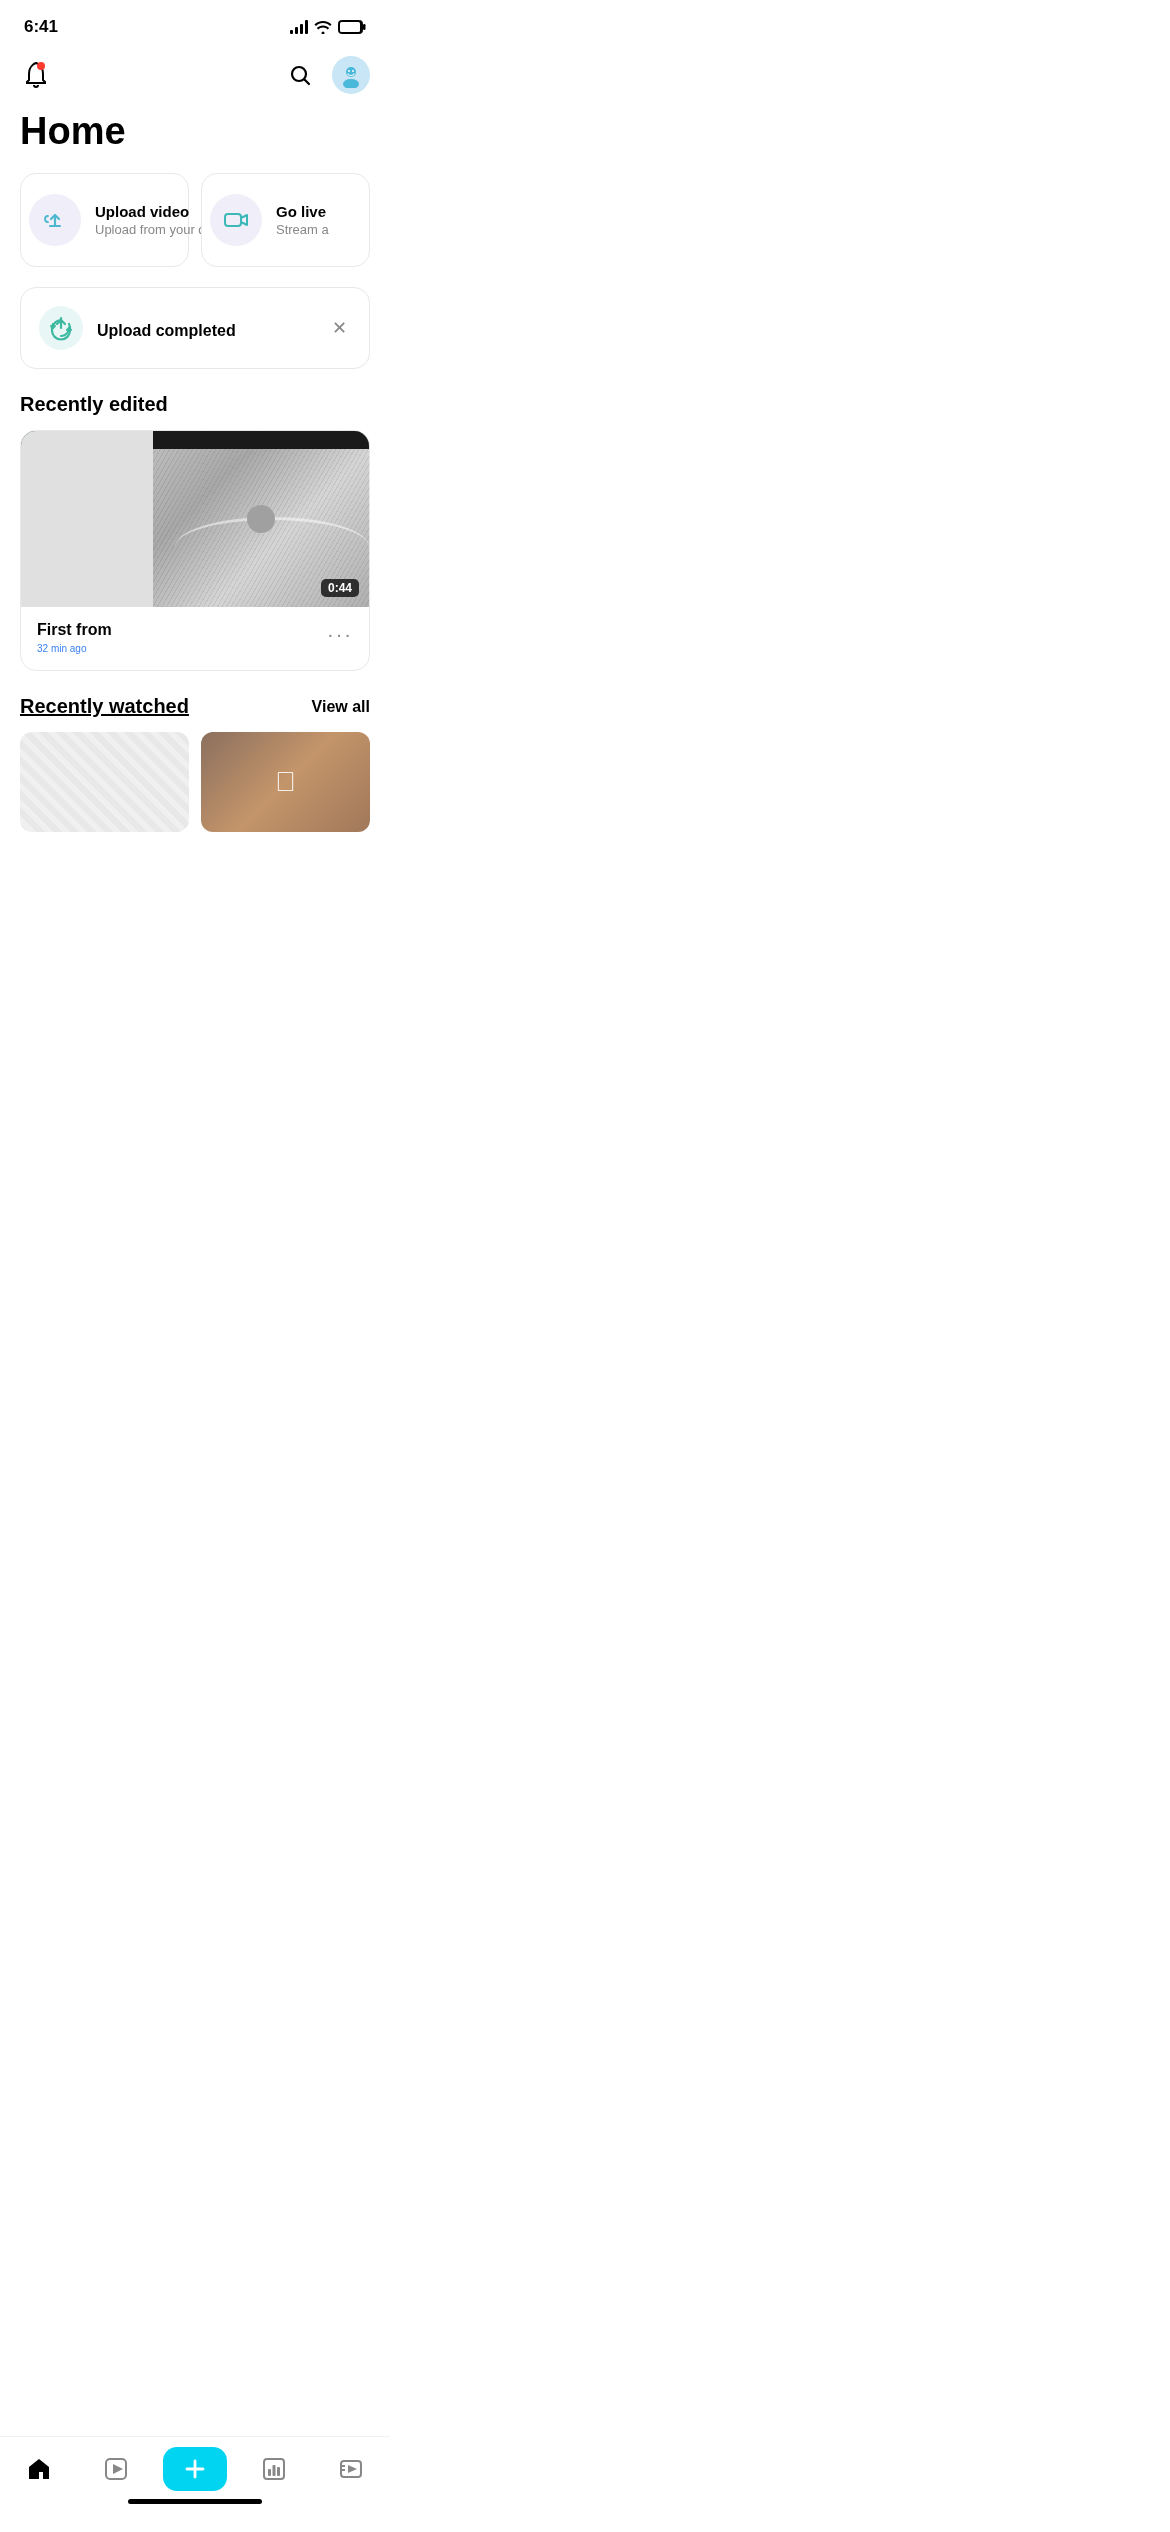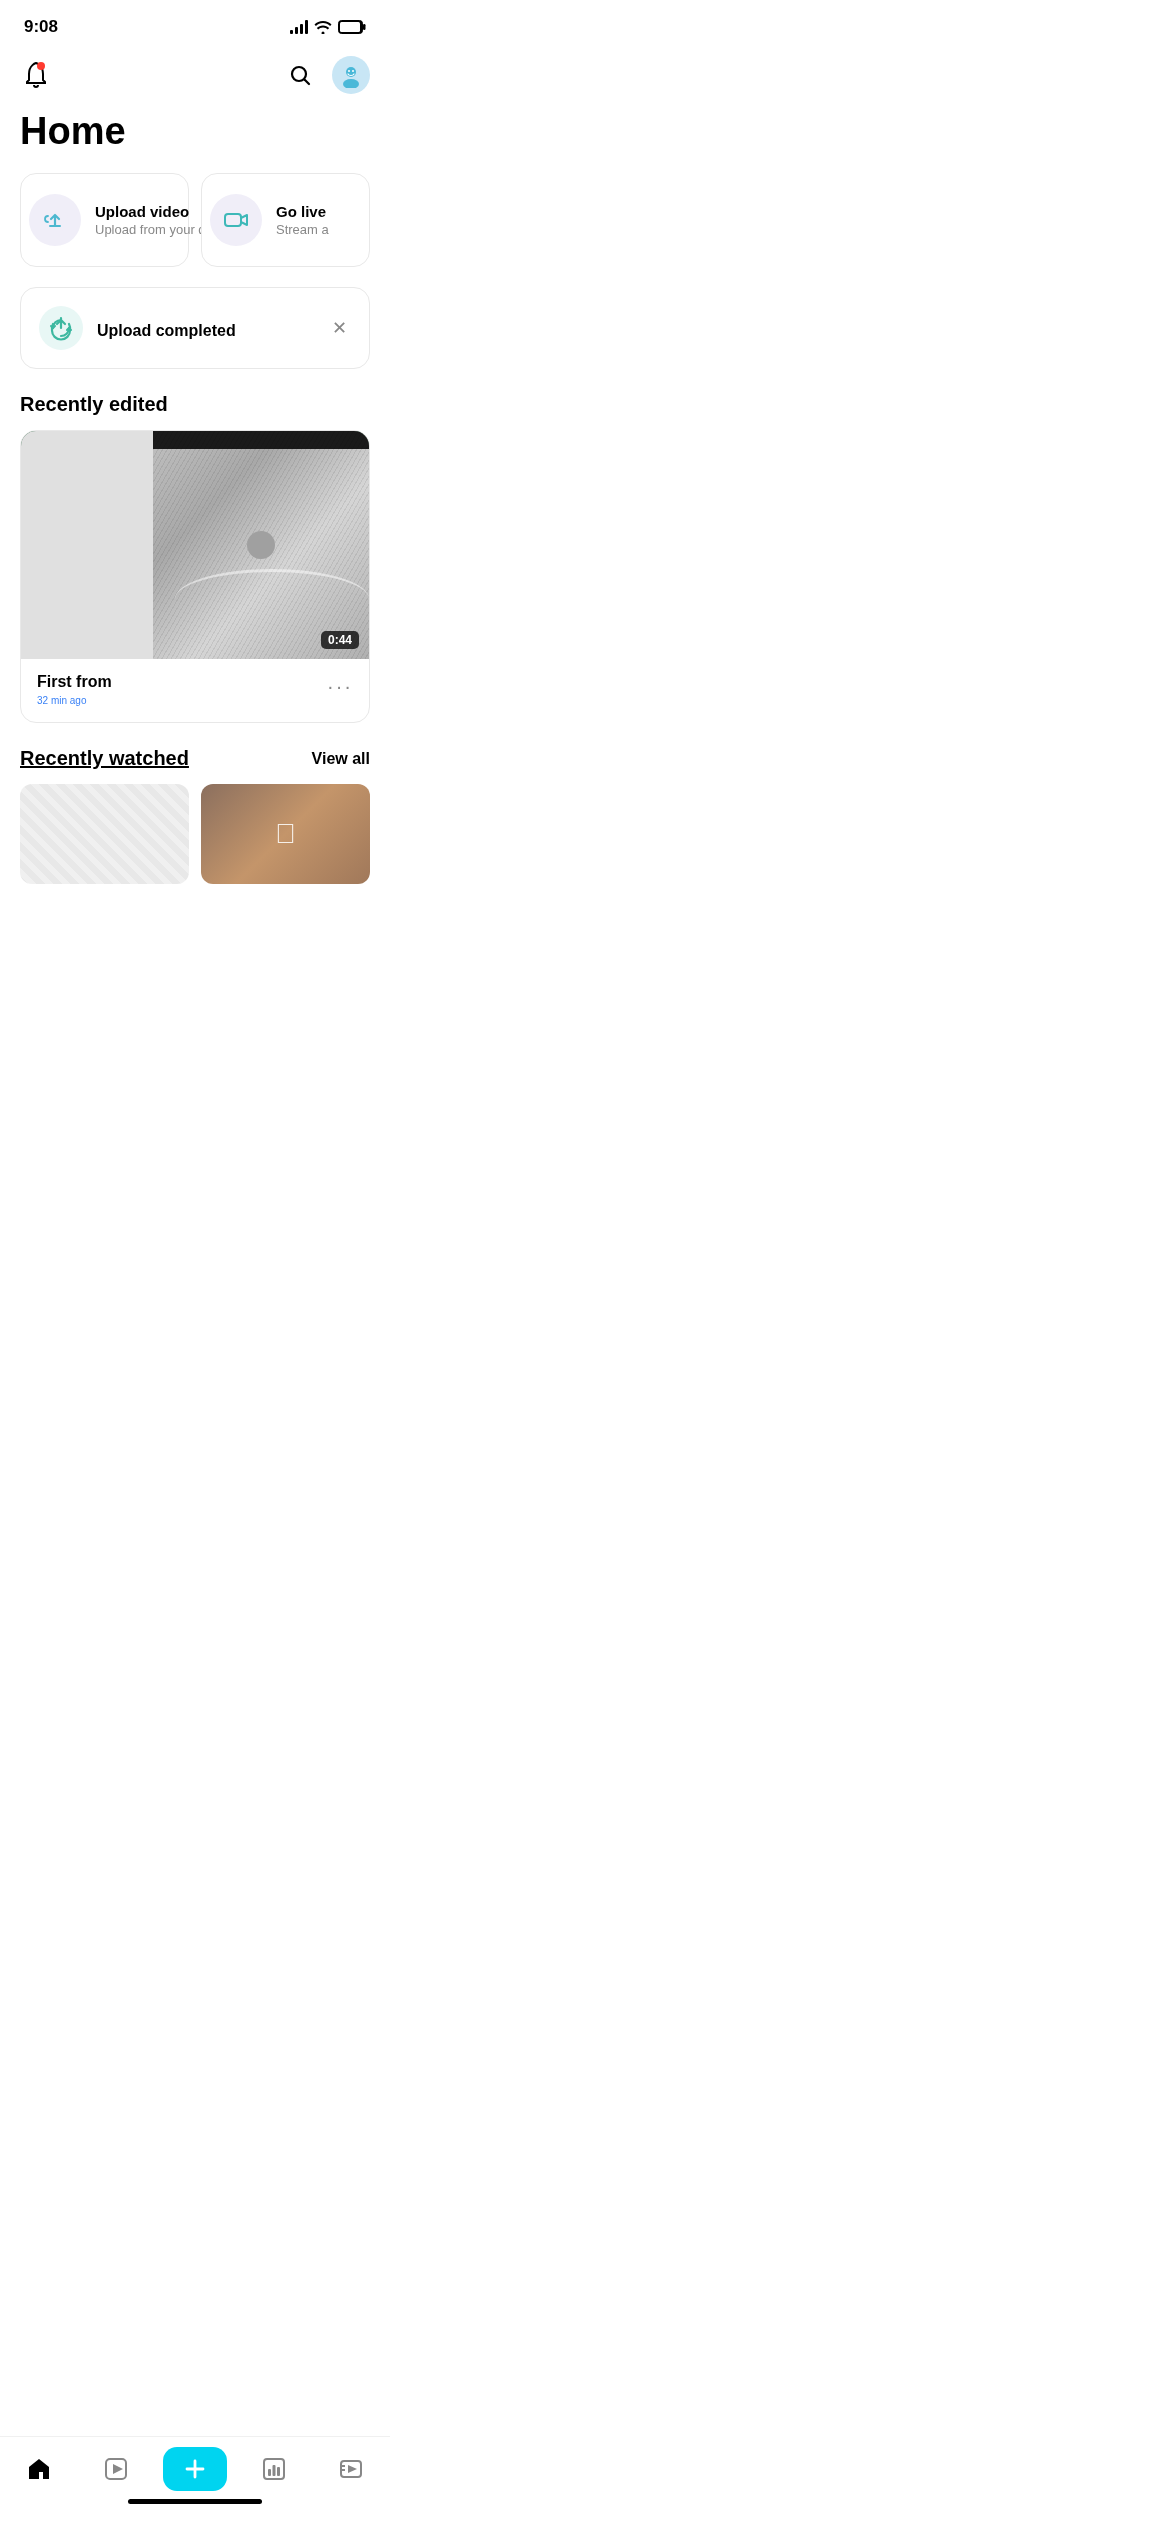--- a/index.html
+++ b/index.html
@@ -182,21 +182,21 @@
     
     .video-card {
       margin: 0 20px;
       border: 1.5px solid #e8e8e8;
       border-radius: 16px;
       overflow: hidden;
       background: #fff;
     }
     .video-thumbnail {
       width: 100%;
-      height: 228px;
+      height: 176px;
       background: #14532d;
       position: relative;
       display: flex;
       overflow: hidden;
     }
     .thumb-left {
       width: 38%;
       background: #e0e0e0;
     }
     .thumb-right {
@@ -364,21 +364,21 @@
       height: 5px;
       background: #000;
       border-radius: 3px;
       margin: 8px auto 0;
     }
   </style>
 </head>
 <body>
 
 <div class="status-bar">
-  <span class="status-time">9:08</span>
+  <span class="status-time">6:41</span>
   <div class="status-icons">
     <div class="signal-bars">
       <div class="signal-bar" style="height:4px"></div>
       <div class="signal-bar" style="height:7px"></div>
       <div class="signal-bar" style="height:10px"></div>
       <div class="signal-bar" style="height:14px"></div>
     </div>
     <svg width="18" height="14" viewBox="0 0 18 14" fill="none">
       <path d="M9 11.5a1.5 1.5 0 110 3 1.5 1.5 0 010-3z" fill="#000"></path>
       <path d="M9 7.5C10.9 7.5 12.6 8.3 13.8 9.5l1.4-1.4C13.6 6.5 11.4 5.5 9 5.5s-4.6 1-6.2 2.6L4.2 9.5C5.4 8.3 7.1 7.5 9 7.5z" fill="#000"></path>

